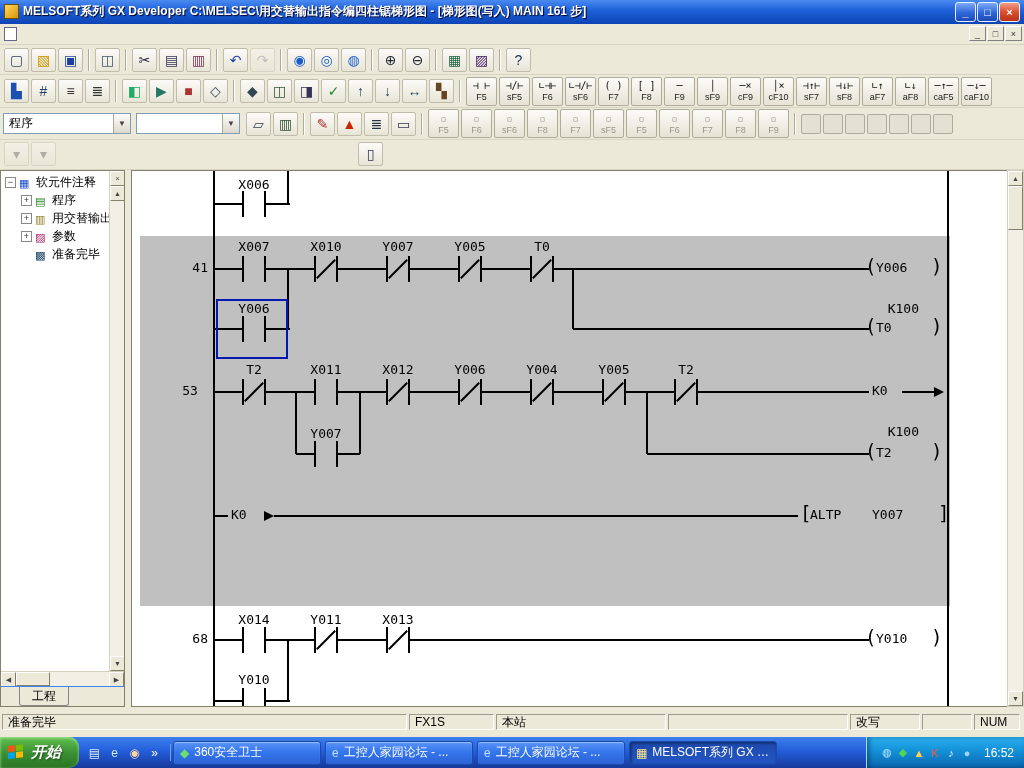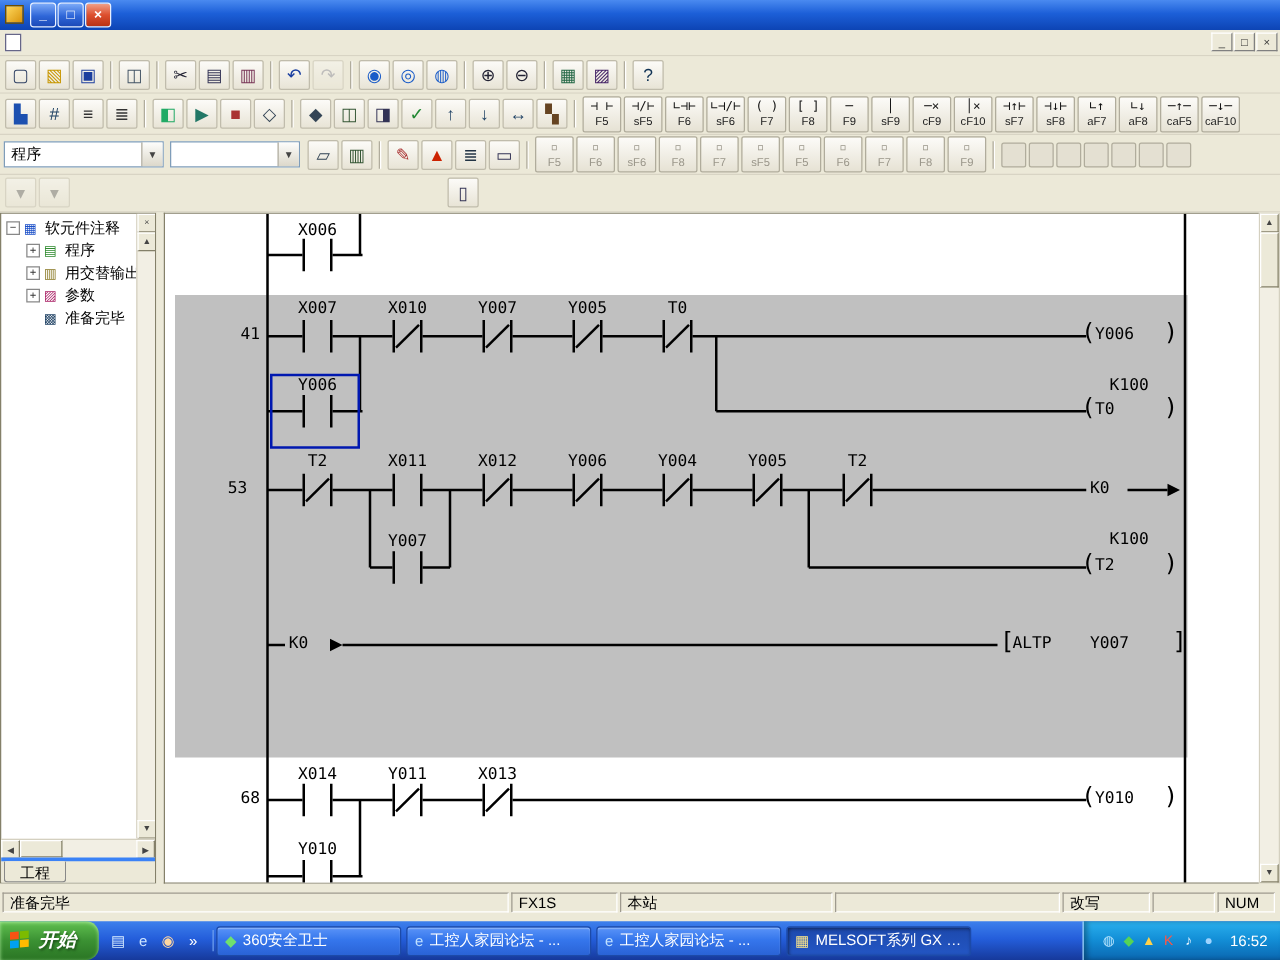--- a/index.html
+++ b/index.html
@@ -48,21 +48,21 @@
   .texp{width:11px;height:11px;flex:none;border:1px solid #888;background:#fff;font-size:9px;line-height:9px;text-align:center;margin-right:3px;color:#333}
   .texp-sp{width:14px;flex:none}
   .ticon{width:14px;flex:none;margin-right:3px;font-size:11px;line-height:12px}
   .tlabel{white-space:nowrap}
   .tree-vscroll{width:15px;display:flex;flex-direction:column;background:#f2efe4;border-left:1px solid #d4d0c0}
   .tree-hscroll{height:15px;display:flex;background:#f2efe4;border-top:1px solid #d4d0c0}
   .sb-btn{width:15px;height:15px;flex:none;background:#ece9d8;border:1px solid #fff;border-right-color:#848069;border-bottom-color:#848069;font-size:7px;display:flex;align-items:center;justify-content:center;color:#444;padding:0}
   .vtrack,.htrack{flex:1}
   .vthumb{height:44px;background:#ece9d8;border:1px solid #fff;border-right-color:#848069;border-bottom-color:#848069}
   .hthumb{width:34px;background:#ece9d8;border:1px solid #fff;border-right-color:#848069;border-bottom-color:#848069}
-  .tree-tabs{height:20px;display:flex;background:#ece9d8;border-top:3px solid #3b82f6;padding-left:2px}
+  .tree-tabs{height:20px;display:flex;background:#ece9d8;border-top:1px solid #3b82f6;padding-left:18px}
   .tree-tab{padding:1px 12px;font-size:12px;background:#ece9d8;border:1px solid #888;border-top:none;border-radius:0 0 3px 3px}
   .splitter{width:6px;background:#ece9d8}
 
   
   .ladder-canvas{flex:1;position:relative;background:#fff;overflow:hidden;border:1px solid #848069;border-right:none}
   .lad-h{position:absolute;height:2px;background:#000}
   .lad-v{position:absolute;width:2px;background:#000}
   .lad-rect{position:absolute}
   .lad-text{position:absolute;font-family:"DejaVu Sans Mono",monospace;font-size:13px;color:#000;white-space:pre}
   .lad-paren{position:absolute;font-family:"DejaVu Sans Mono",monospace;font-size:19px;color:#000;line-height:1}
@@ -96,20 +96,21 @@
   .tray-icon{width:16px;height:16px;font-size:11px;display:flex;align-items:center;justify-content:center}
   .clock{color:#fff;font-size:12px;margin-left:5px}
 </style>
 </head>
 <body>
 
 <div class="app">
 
   <div class="titlebar">
     <span class="app-icon"></span>
+    <span class="title-text">MELSOFT系列 GX Developer C:\MELSEC\用交替输出指令编四柱锯梯形图 - [梯形图(写入)   MAIN   161 步]</span>
     <span style="display:flex">
       <button class="wbtn min">_</button>
       <button class="wbtn max">□</button>
       <button class="wbtn close">×</button>
     </span>
   </div>
 
   <div class="menubar">
     <span class="doc-icon"></span>
     <span class="inner-btns">

